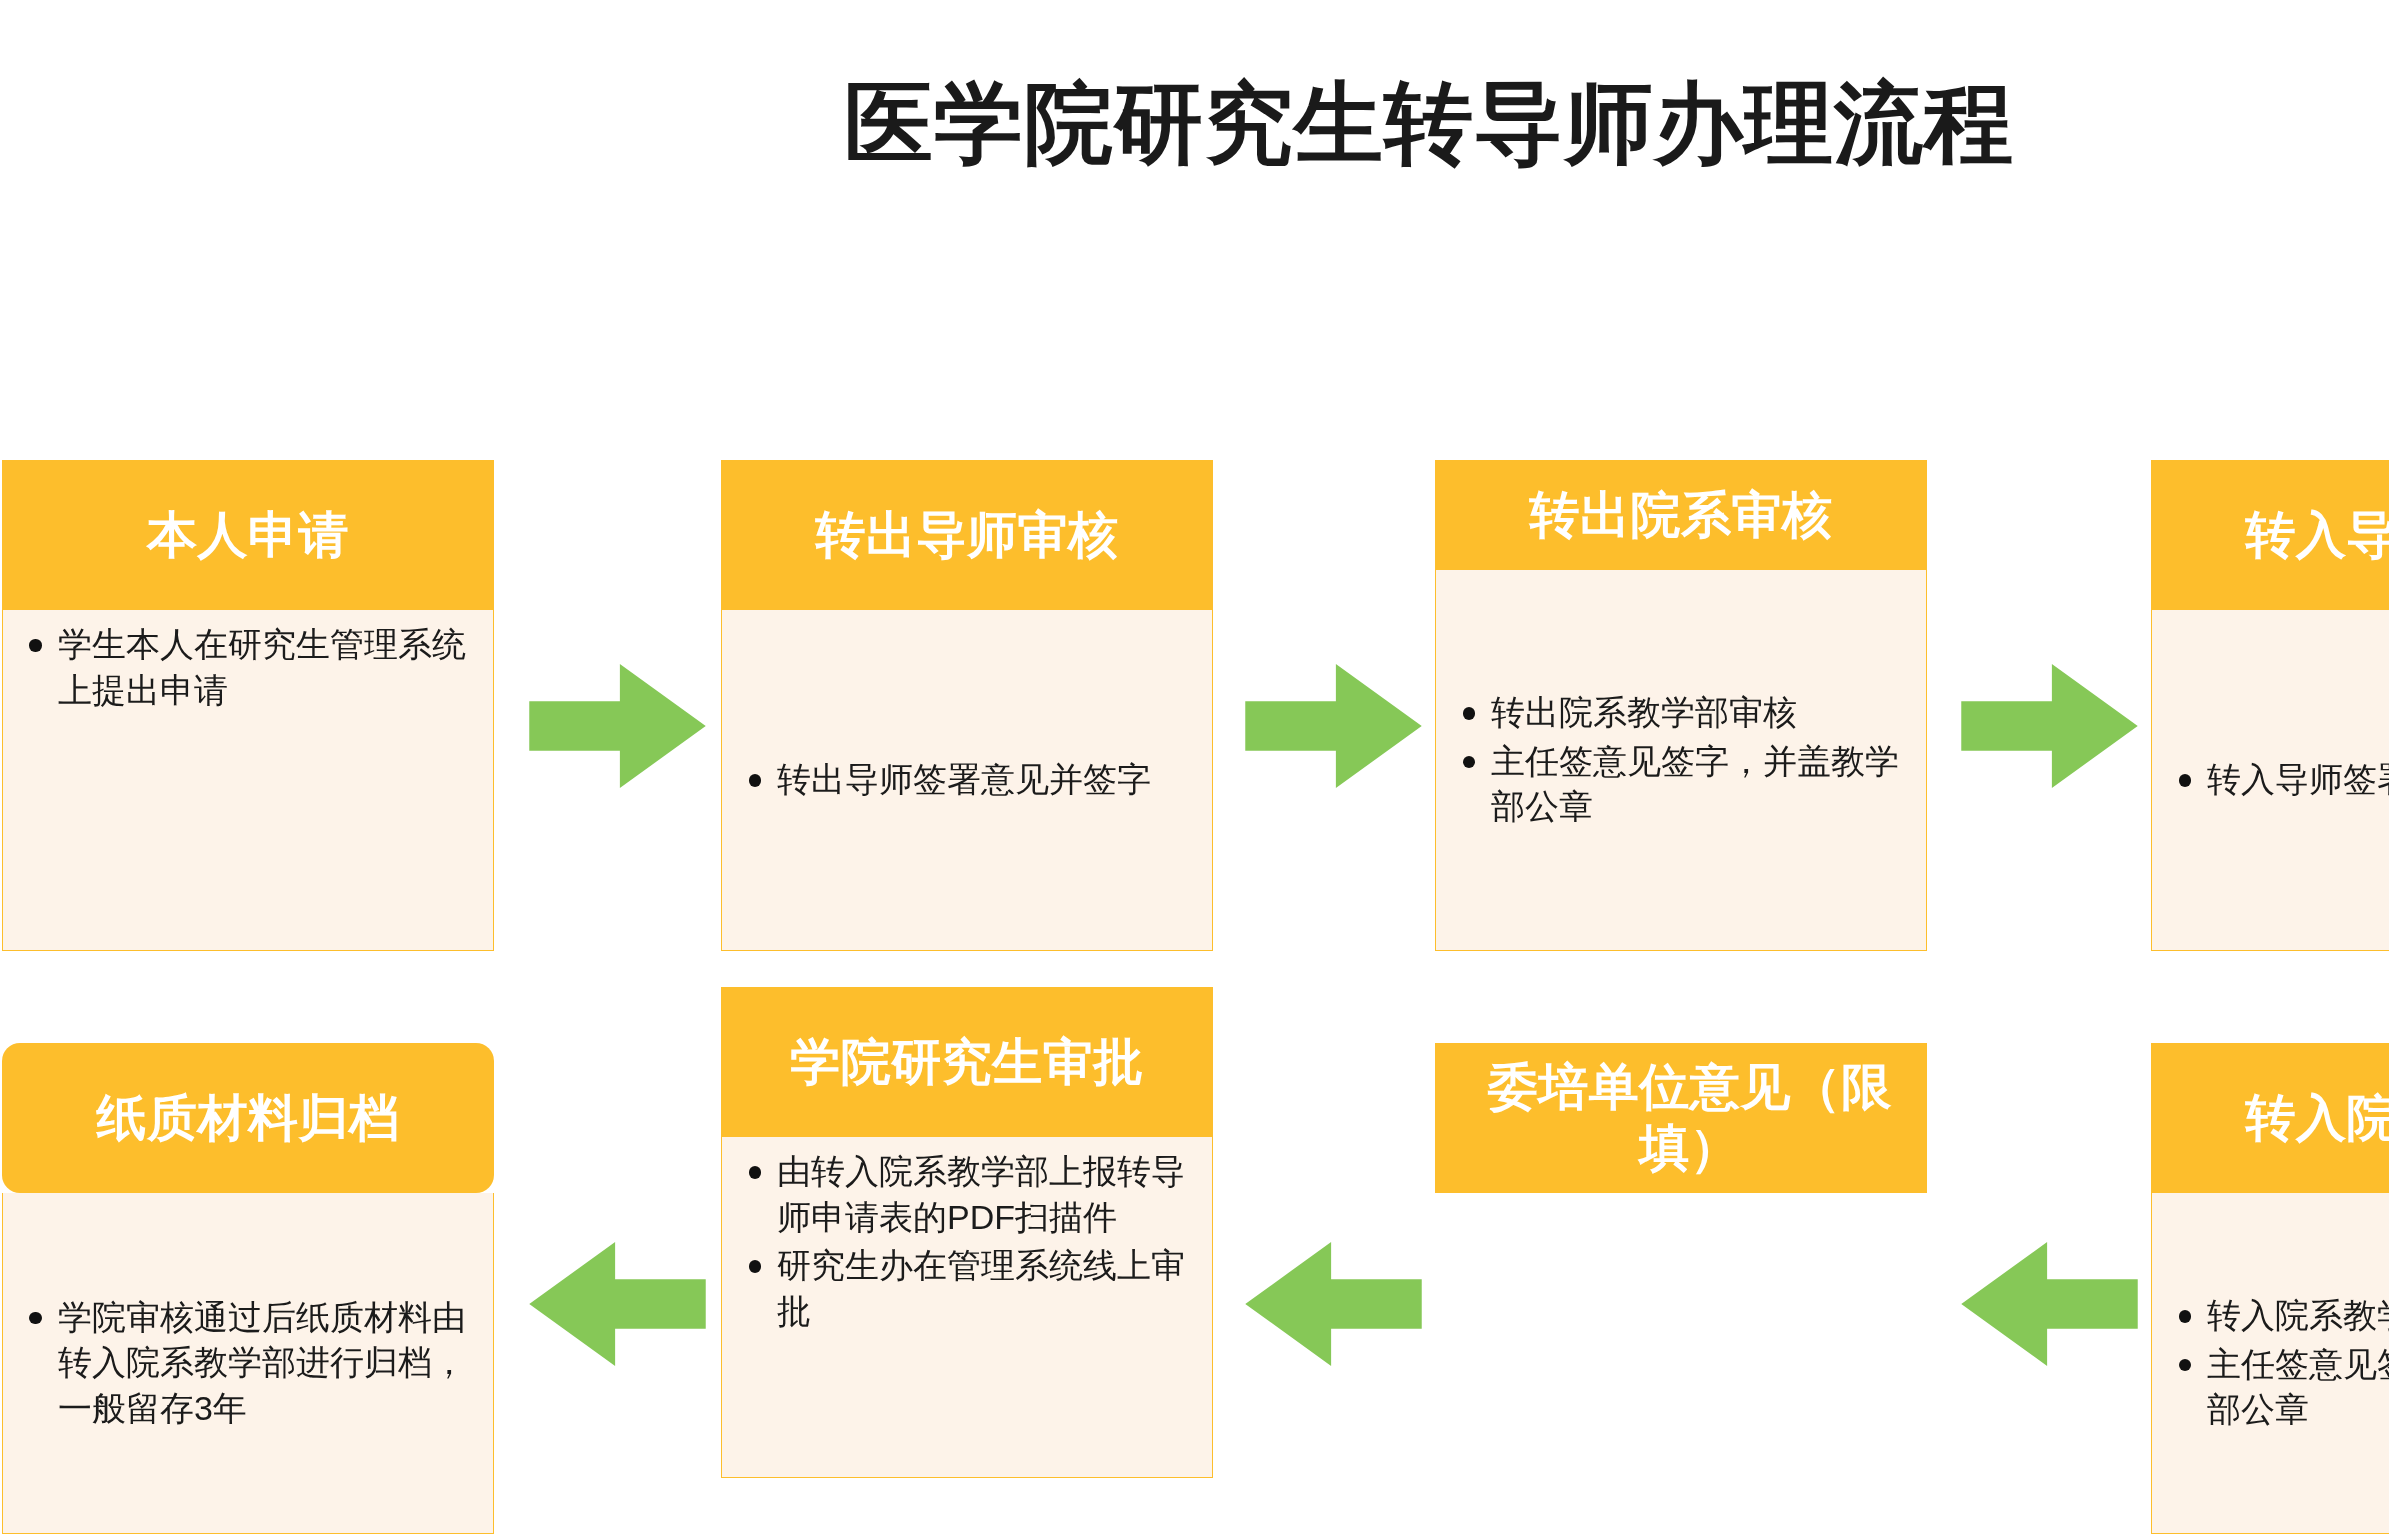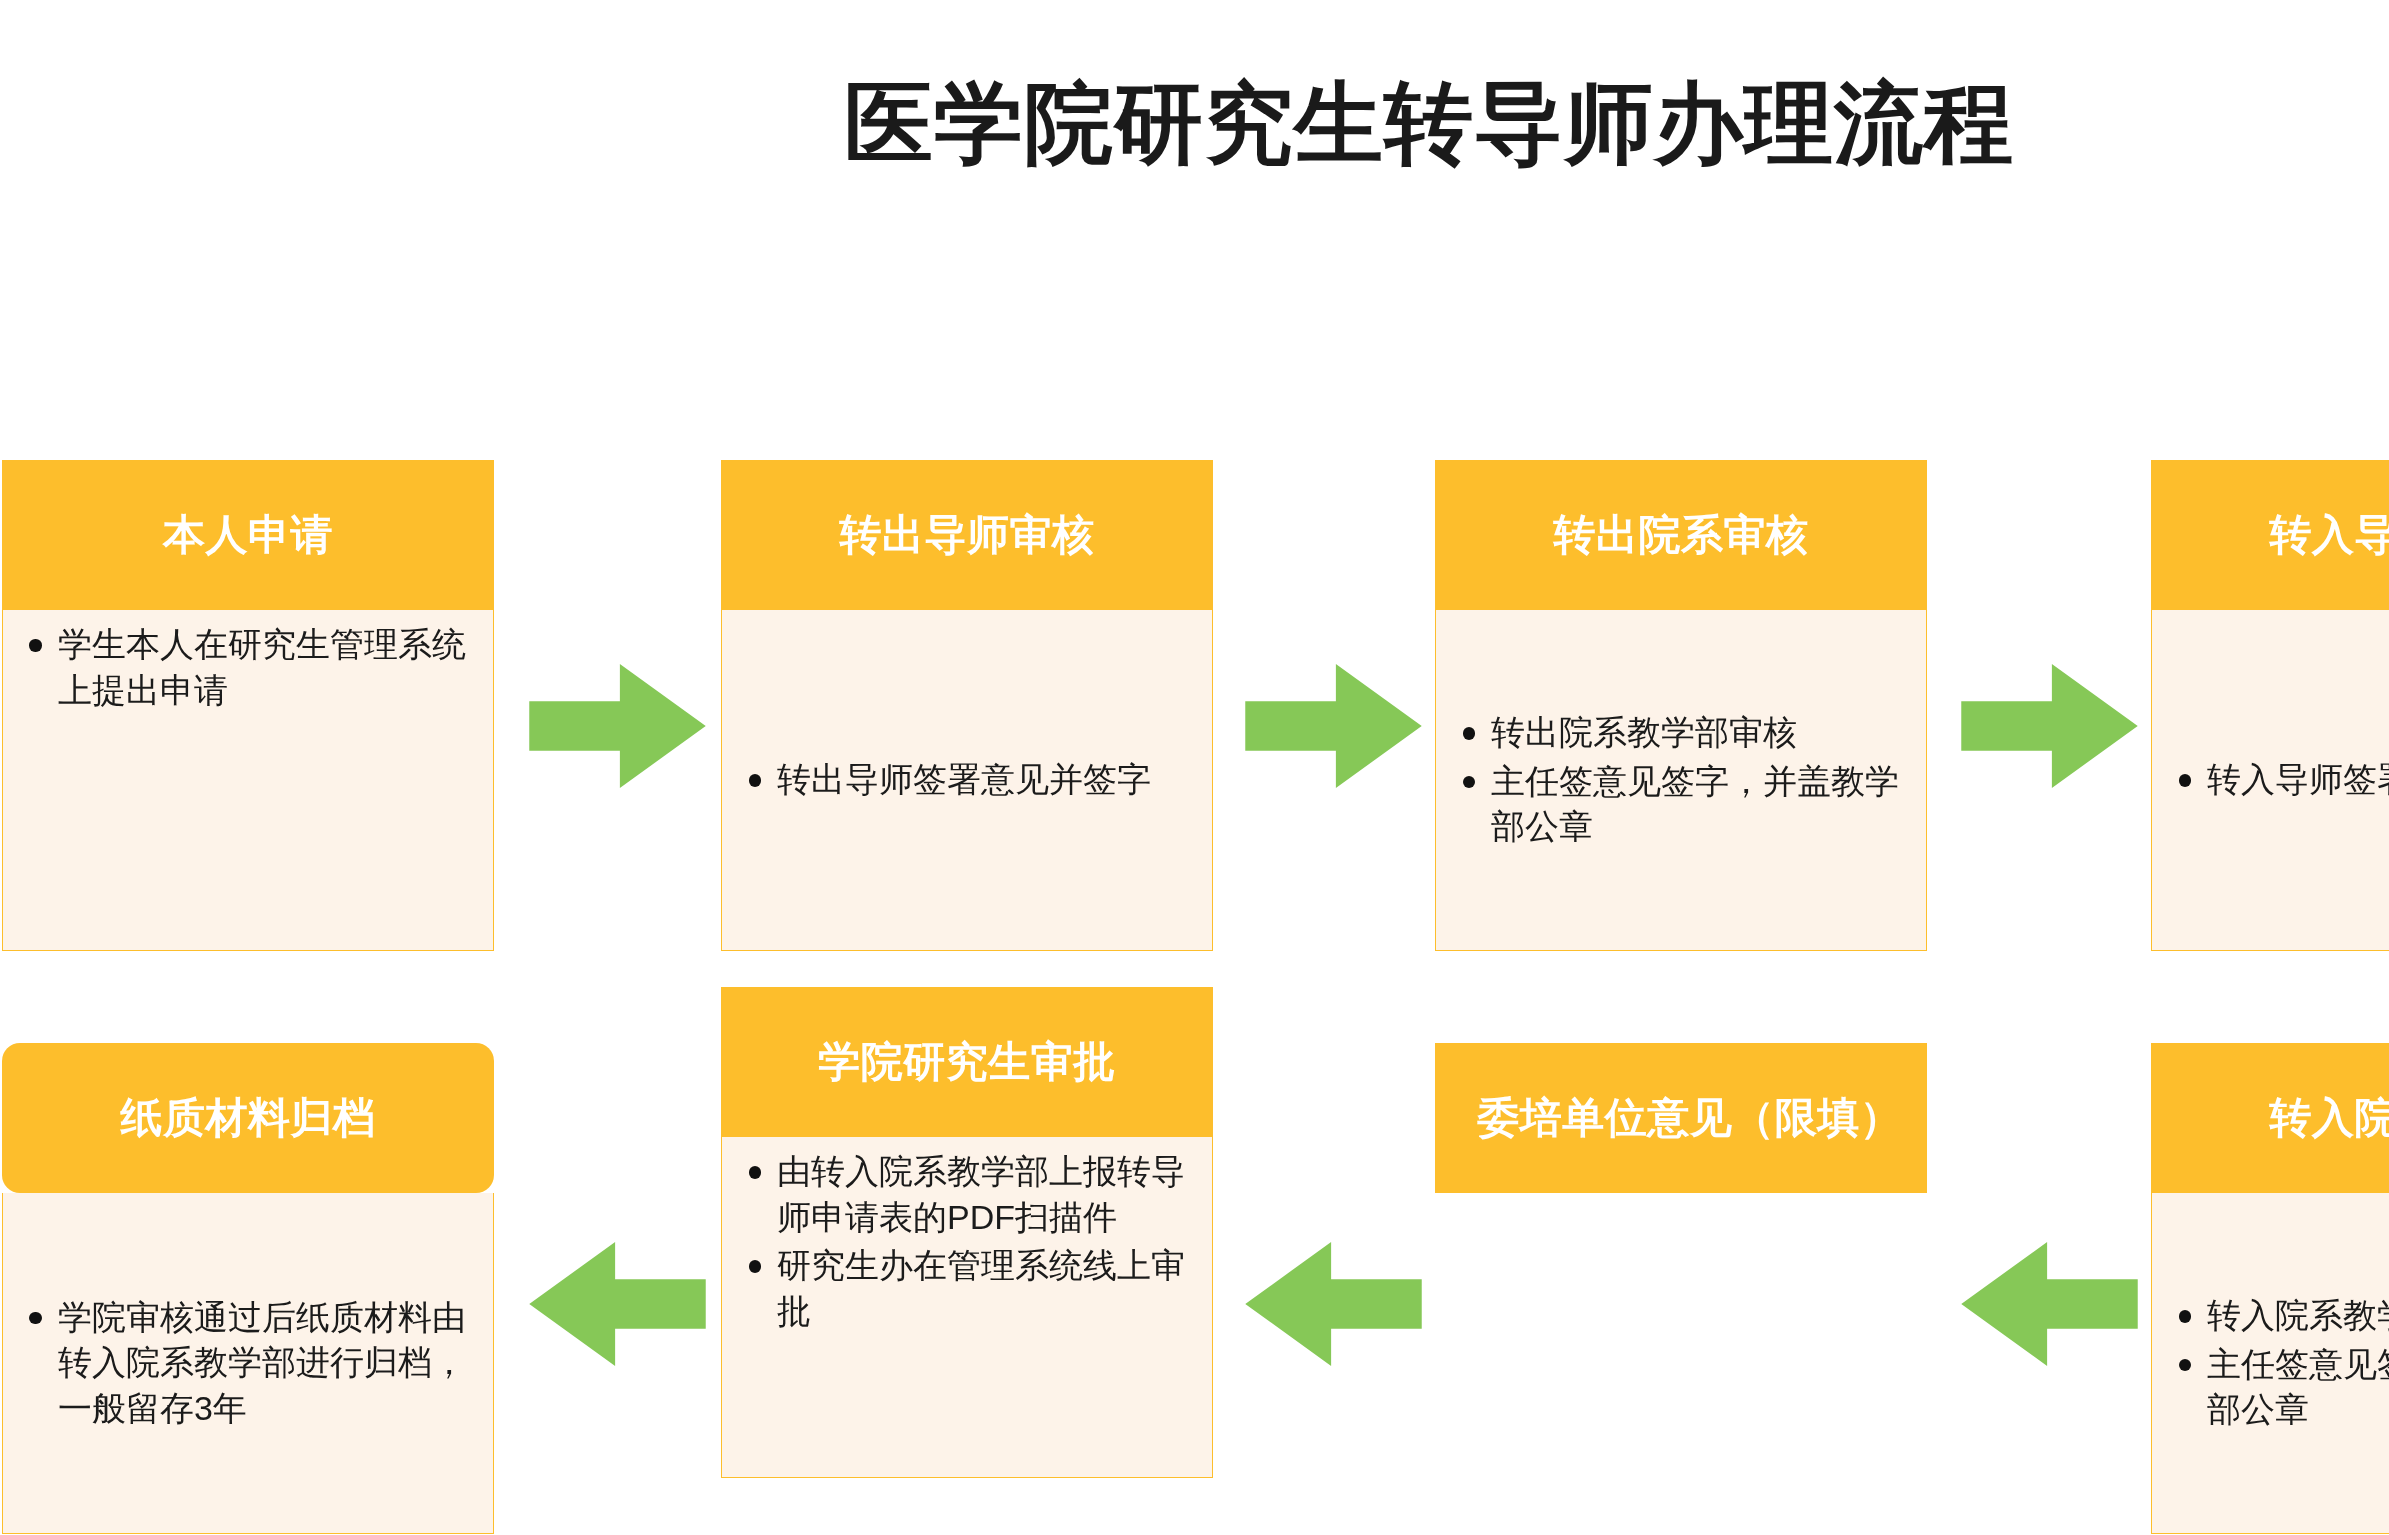--- a/index.html
+++ b/index.html
@@ -40,21 +40,21 @@
   .node-header {
     background: #FDBE2C;
     color: #ffffff;
     font-weight: bold;
     display: flex;
     align-items: center;
     justify-content: center;
     text-align: center;
     box-sizing: border-box;
     padding: 2.9px 12.4px;
-    font-size: 42px;
+    font-size: 50px;
     line-height: 1.22;
     letter-spacing: 0.5px;
   }
   .node-body {
     background: #FDF3E9;
     border: 1.9px solid #FDBE2C;
     border-top: none;
     box-sizing: border-box;
     flex: 1 1 auto;
     display: flex;
@@ -125,21 +125,21 @@
 <div class="node" style="left:721px; top:460px; width:492px; height:491px;">
   <div class="node-header" style="height:150px;">转出导师审核</div>
   <div class="node-body">
     <ul class="bullets">
       <li>转出导师签署意见并签字</li>
     </ul>
   </div>
 </div>
 
 <div class="node" style="left:1435px; top:460px; width:492px; height:491px;">
-  <div class="node-header" style="height:150px;">转出院系审核</div>
+  <div class="node-header" style="height:110px;">转出院系审核</div>
   <div class="node-body">
     <ul class="bullets">
       <li>转出院系教学部审核</li>
       <li>主任签意见签字，并盖教学部公章</li>
     </ul>
   </div>
 </div>
 
 <div class="node" style="left:2151px; top:460px; width:492px; height:491px;">
   <div class="node-header" style="height:150px;">转入导师审核</div>

